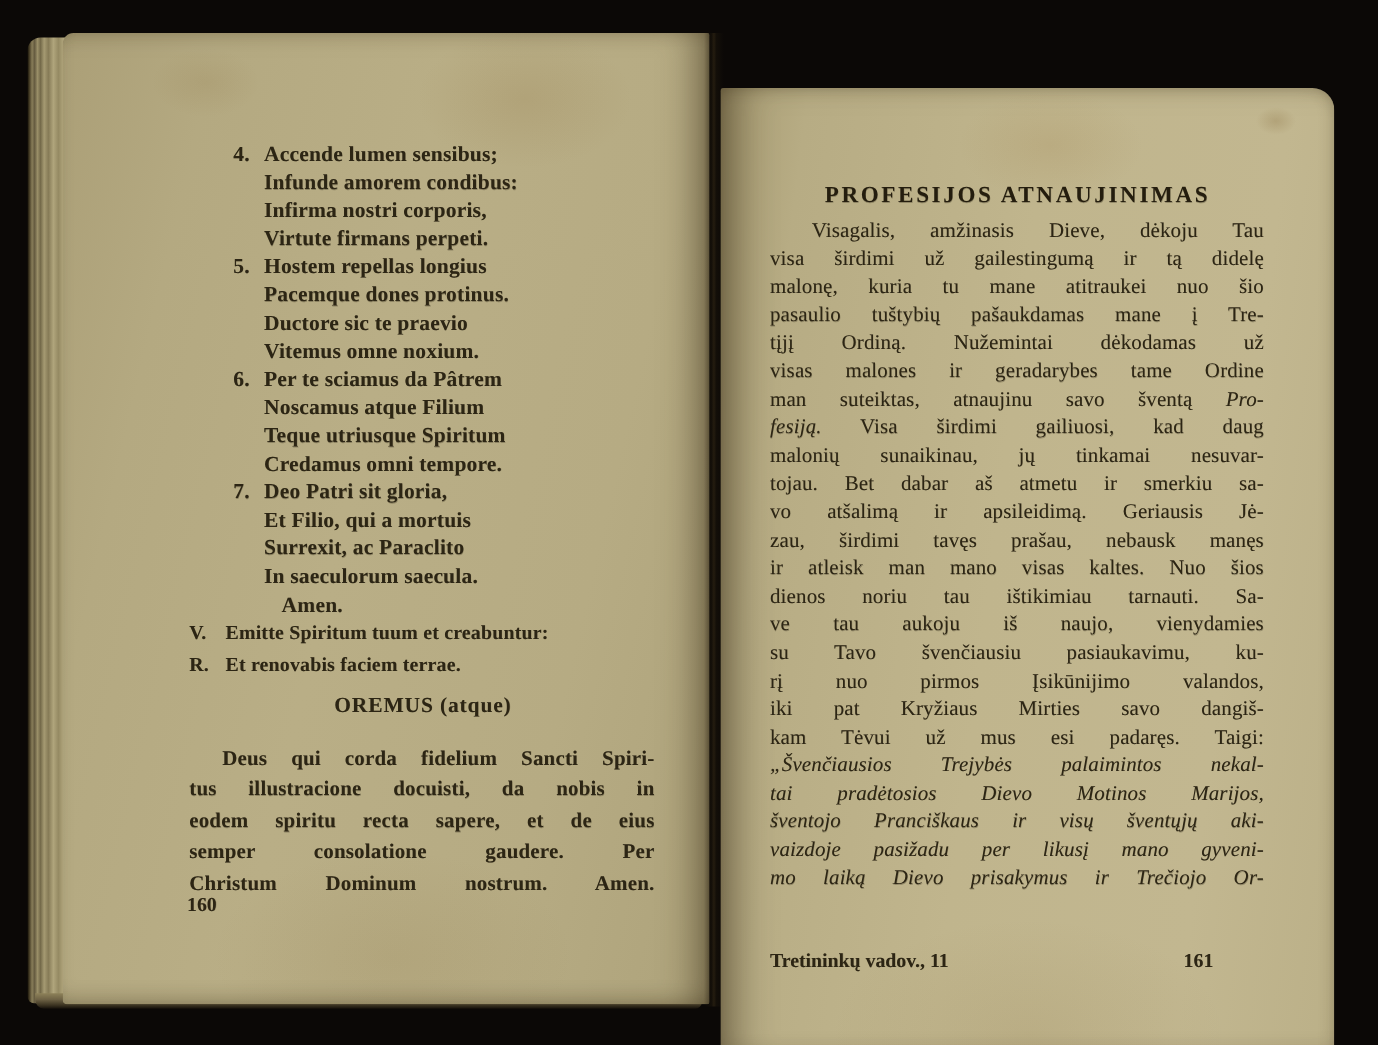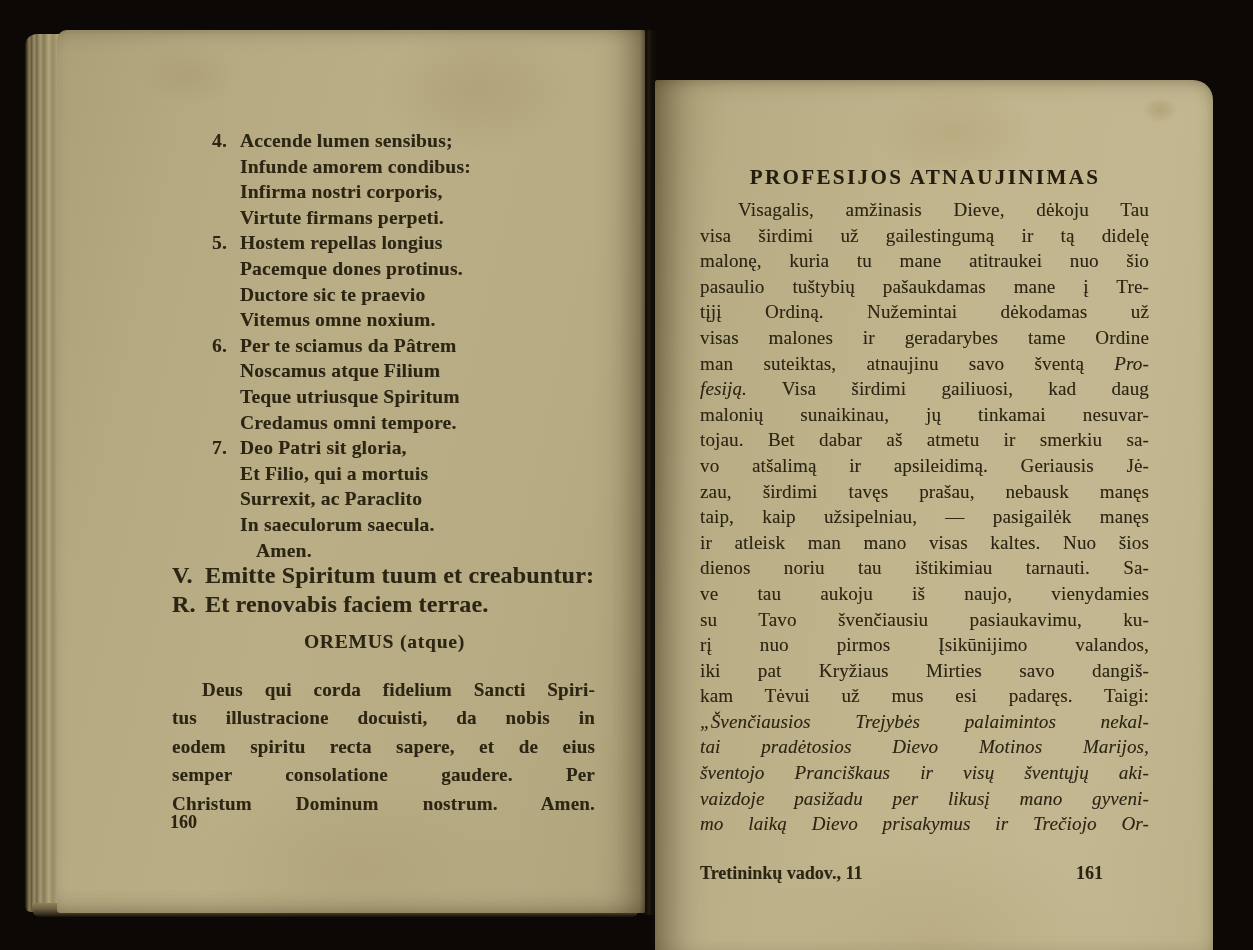--- a/index.html
+++ b/index.html
@@ -47,21 +47,21 @@
 
   
   .ink{color:#2c2514;text-shadow:.3px .3px 0 rgba(43,36,20,.30);}
 
   .hymn{position:absolute;left:155px;top:98px;font-size:19.5px;font-weight:700;
         letter-spacing:.2px;}
   .hymn-line{height:25.6px;line-height:25.6px;white-space:nowrap;}
   .vnum{display:inline-block;width:28px;}
   .amen .vtext{padding-left:16px;}
 
-  .versicles{position:absolute;left:115px;top:531px;font-size:24px;font-weight:700;
+  .versicles{position:absolute;left:115px;top:531px;font-size:18px;font-weight:700;
              letter-spacing:.2px;}
   .vr-line{height:28.5px;line-height:28.5px;white-space:nowrap;}
   .vr-label{display:inline-block;width:33px;}
 
   .oremus{position:absolute;left:115px;top:601px;width:425px;margin:0;
     text-align:center;font-size:19.5px;font-weight:700;letter-spacing:.8px;}
 
   .prayer{position:absolute;left:115px;top:646px;width:423px;font-size:19px;
     font-weight:700;letter-spacing:.2px;}
   .prayer-line{height:28.4px;line-height:28.4px;text-align:justify;text-align-last:justify;}
@@ -135,21 +135,20 @@
         <div class="body-line"><span>malonę, kuria tu mane atitraukei nuo šio</span></div>
         <div class="body-line"><span>pasaulio tuštybių pašaukdamas mane į Tre-</span></div>
         <div class="body-line"><span>tįjį Ordiną. Nužemintai dėkodamas už</span></div>
         <div class="body-line"><span>visas malones ir geradarybes tame Ordine</span></div>
         <div class="body-line"><span>man suteiktas, atnaujinu savo šventą </span><span class="it">Pro-</span></div>
         <div class="body-line"><span class="it">fesiją.</span><span> Visa širdimi gailiuosi, kad daug</span></div>
         <div class="body-line"><span>malonių sunaikinau, jų tinkamai nesuvar-</span></div>
         <div class="body-line"><span>tojau. Bet dabar aš atmetu ir smerkiu sa-</span></div>
         <div class="body-line"><span>vo atšalimą ir apsileidimą. Geriausis Jė-</span></div>
         <div class="body-line"><span>zau, širdimi tavęs prašau, nebausk manęs</span></div>
-        <div class="body-line"><span>taip, kaip užsipelniau, — pasigailėk manęs</span></div>
         <div class="body-line"><span>ir atleisk man mano visas kaltes. Nuo šios</span></div>
         <div class="body-line"><span>dienos noriu tau ištikimiau tarnauti. Sa-</span></div>
         <div class="body-line"><span>ve tau aukoju iš naujo, vienydamies</span></div>
         <div class="body-line"><span>su Tavo švenčiausiu pasiaukavimu, ku-</span></div>
         <div class="body-line"><span>rį nuo pirmos Įsikūnijimo valandos,</span></div>
         <div class="body-line"><span>iki pat Kryžiaus Mirties savo dangiš-</span></div>
         <div class="body-line"><span>kam Tėvui už mus esi padaręs. Taigi:</span></div>
         <div class="body-line"><span class="it">„Švenčiausios Trejybės palaimintos nekal-</span></div>
         <div class="body-line"><span class="it">tai pradėtosios Dievo Motinos Marijos,</span></div>
         <div class="body-line"><span class="it">šventojo Pranciškaus ir visų šventųjų aki-</span></div>

